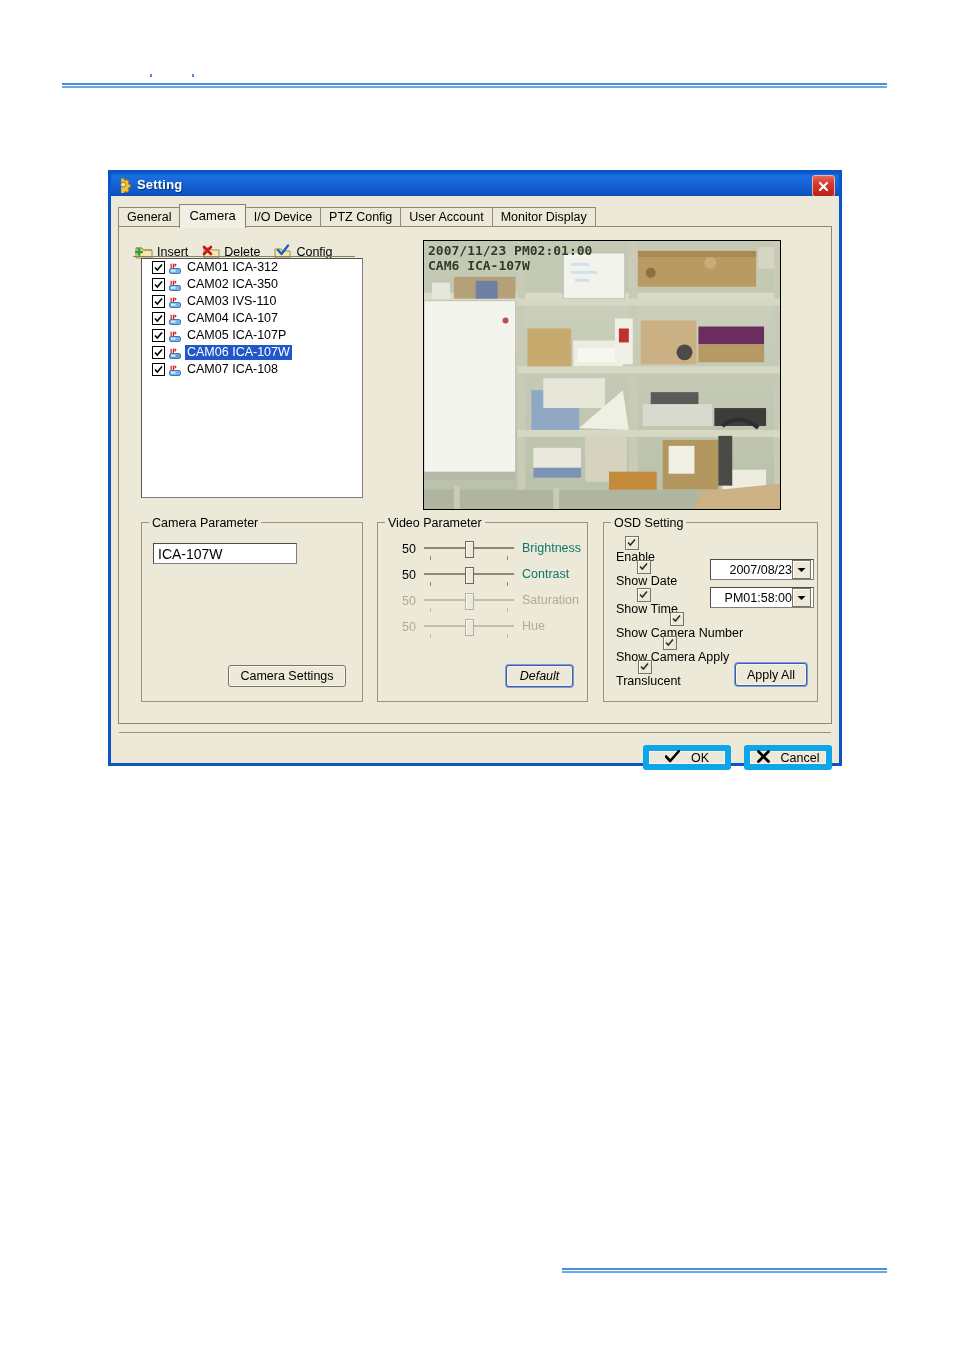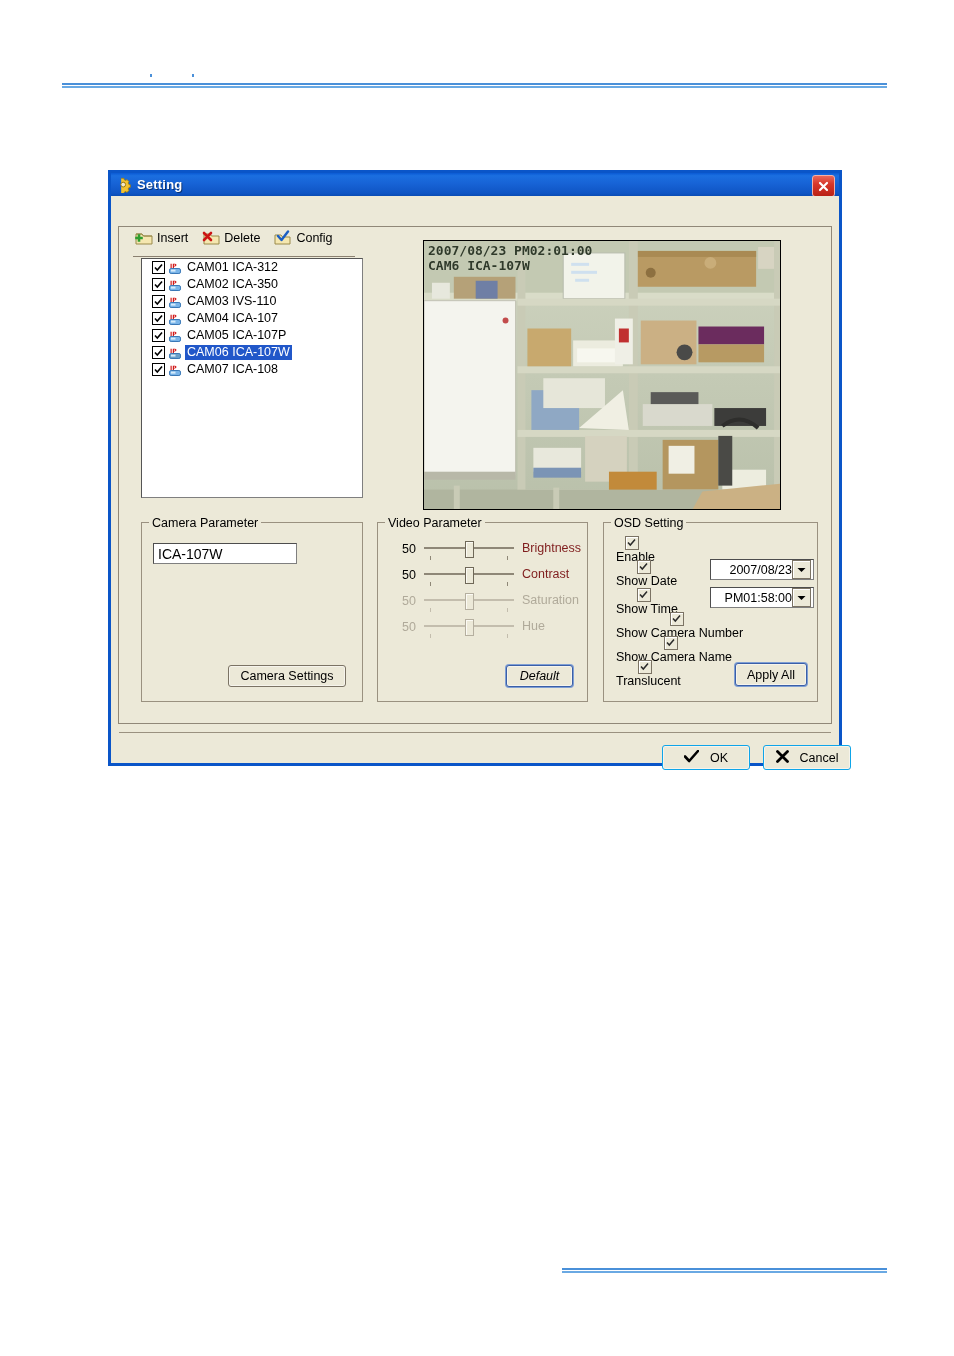--- a/index.html
+++ b/index.html
@@ -72,21 +72,21 @@
     border-color:#8a8070;
     margin-bottom:-1px; padding:0 9px;
     font-size:13px;
   }
   .tabpanel {
     position:absolute; left:7px; top:30px; width:714px; height:498px;
     border:1px solid #908878; background:#ece9d8; box-sizing:border-box;
   }
 
   
-  .toolbar { position:absolute; left:16px; top:3px; display:flex; align-items:center; gap:14px; }
+  .toolbar { position:absolute; left:16px; top:17px; display:flex; align-items:center; gap:14px; }
   .tb-item { display:flex; align-items:center; gap:4px; font-size:12.5px; color:#000; cursor:pointer; }
   .tb-icon { width:18px; height:15px; position:relative; flex:none; }
 
   .tb-underline { position:absolute; left:14px; top:29px; width:222px; height:1px; background:#8a8070; }
 
   
   .camlist {
     position:absolute; left:22px; top:31px; width:222px; height:240px;
     background:#fff; border:1px solid #7f7f7f; border-top-color:#555; border-left-color:#555;
     box-sizing:border-box; overflow:hidden;
@@ -152,21 +152,21 @@
   .sl-val { position:absolute; left:16px; top:3px; width:22px; text-align:right; font-size:12.5px; color:#000; }
   .sl-track-wrap { position:absolute; left:46px; top:0; width:90px; height:22px; }
   .sl-track { position:absolute; left:0; top:8px; width:90px; height:2px; background:#8e8777; }
   .sl-thumb {
     position:absolute; left:41px; top:2px; width:7px; height:15px;
     background:#ece9d8; border:1px solid #6f6858;
     box-shadow: inset 1px 1px 0 #fbfaf4;
     cursor:pointer;
   }
   .sl-tick { position:absolute; top:17px; width:1px; height:4px; background:#8e8777; }
-  .sl-label { position:absolute; left:144px; top:2px; font-size:12.5px; color:#7f1d1d; white-space:nowrap; }
+  .sl-label { position:absolute; left:144px; top:2px; font-size:12.5px; color:#0f766e; white-space:nowrap; }
   .slider-row.disabled .sl-val,
   .slider-row.disabled .sl-label { color:#b0aa9a; }
   .slider-row.disabled .sl-track,
   .slider-row.disabled .sl-tick { background:#c3bdad; }
   .slider-row.disabled .sl-thumb { border-color:#b5af9f; }
 
   
   .osd-row { position:absolute; left:12px; height:20px; display:flex; align-items:center;flex-direction:column; }
   .cb2 {
     width:12px; height:12px; background:#ece9d8;
@@ -187,23 +187,23 @@
     width:17px; height:17px; margin-right:2px; background:#ece9d8;
     border:1px solid #7b7364; box-shadow: inset 1px 1px 0 #fff;
     display:flex; align-items:center; justify-content:center; flex:none; cursor:pointer;
   }
 
   
   .dlg-sep { position:absolute; left:8px; top:536px; width:712px; height:1px; background:#9a9180; }
   .foot-btn {
     position:absolute; top:549px; height:25px; width:88px;
     display:flex; align-items:center; justify-content:center; gap:11px;
-    background:#ece9d8; border:1px solid #0ea5e9; border-radius:3px;
+    background:#ece9d8; border:6px solid #0ea5e9; border-radius:3px;
     box-shadow: inset 0 0 0 1px #f6f4ec;
-    font-size:12.5px; cursor:pointer; box-sizing:border-box;margin-left:19px;
+    font-size:12.5px; cursor:pointer; box-sizing:border-box;
   }
   .btn-ok { left:532px; }
   .btn-cancel { left:633px; }
 </style>
 </head>
 <body>
 
 <div class="page">
 
   <div class="hdr-rule">
@@ -225,20 +225,28 @@
     <span class="title-text">Setting</span>
     <span class="close-btn">
       <svg width="11" height="11" viewBox="0 0 11 11">
         <path d="M2 2 L9 9 M9 2 L2 9" stroke="#fff" stroke-width="2.2" stroke-linecap="round"></path>
       </svg>
     </span>
   </div>
 
   <div class="dlg-body">
 
+    <div class="tabstrip">
+      <div class="tab">General</div>
+      <div class="tab active">Camera</div>
+      <div class="tab">I/O Device</div>
+      <div class="tab">PTZ Config</div>
+      <div class="tab">User Account</div>
+      <div class="tab">Monitor Display</div>
+    </div>
 
     <div class="tabpanel">
 
       <div class="toolbar">
         <div class="tb-item">
           <span class="tb-icon">
             <svg width="18" height="15" viewBox="0 0 18 15">
               <path d="M1 4 h6 l1.5 2 H17 v8 H1 Z" fill="#f5e7b0" stroke="#9a8a4a" stroke-width="1"></path>
               <path d="M1 4 h6 l1.5 2 H17" fill="none" stroke="#9a8a4a" stroke-width="1"></path>
               <path d="M4 5.5 v5 M1.5 8 h5" stroke="#2f9e2f" stroke-width="2.6" stroke-linecap="square"></path>
@@ -442,21 +450,21 @@
           <rect x="246" y="206" width="26" height="28" fill="#f0efe4"></rect>
           <rect x="300" y="230" width="44" height="22" fill="#ededdf"></rect>
           <rect x="296" y="196" width="14" height="50" fill="#4a4a46"></rect>
 
           <rect x="0" y="250" width="358" height="20" fill="#b0b59f"></rect>
           <polygon points="280,252 358,244 358,270 270,270" fill="#cbb184"></polygon>
           <rect x="30" y="246" width="6" height="24" fill="#c9cbb6"></rect>
           <rect x="130" y="248" width="6" height="22" fill="#c9cbb6"></rect>
         </svg>
         <div class="osd">
-          <div>2007/08/23 PM02:01:00</div>
+          <div>2007/11/23 PM02:01:00</div>
           <div>CAM6 ICA-107W</div>
         </div>
       </div>
 
       <div class="group grp-cam">
         <span class="legend">Camera Parameter</span>
         <div class="cam-name-input">ICA-107W</div>
         <div class="btn btn-camset">Camera Settings</div>
       </div>
 
@@ -564,21 +572,21 @@
           </span>
           <span class="osd-lbl">Show Camera Number</span>
         </div>
 
         <div class="osd-row" style="top:113px;">
           <span class="cb2">
             <svg width="9" height="9" viewBox="0 0 9 9">
                 <path d="M1 4.5 L3.3 7 L8 1.5" fill="none" stroke="#2a2a2a" stroke-width="1.5"></path>
               </svg>
           </span>
-          <span class="osd-lbl">Show Camera Name</span>
+          <span class="osd-lbl">Show Camera Apply</span>
         </div>
 
         <div class="osd-row" style="top:137px;">
           <span class="cb2">
             <svg width="9" height="9" viewBox="0 0 9 9">
                 <path d="M1 4.5 L3.3 7 L8 1.5" fill="none" stroke="#2a2a2a" stroke-width="1.5"></path>
               </svg>
           </span>
           <span class="osd-lbl">Translucent</span>
         </div>

